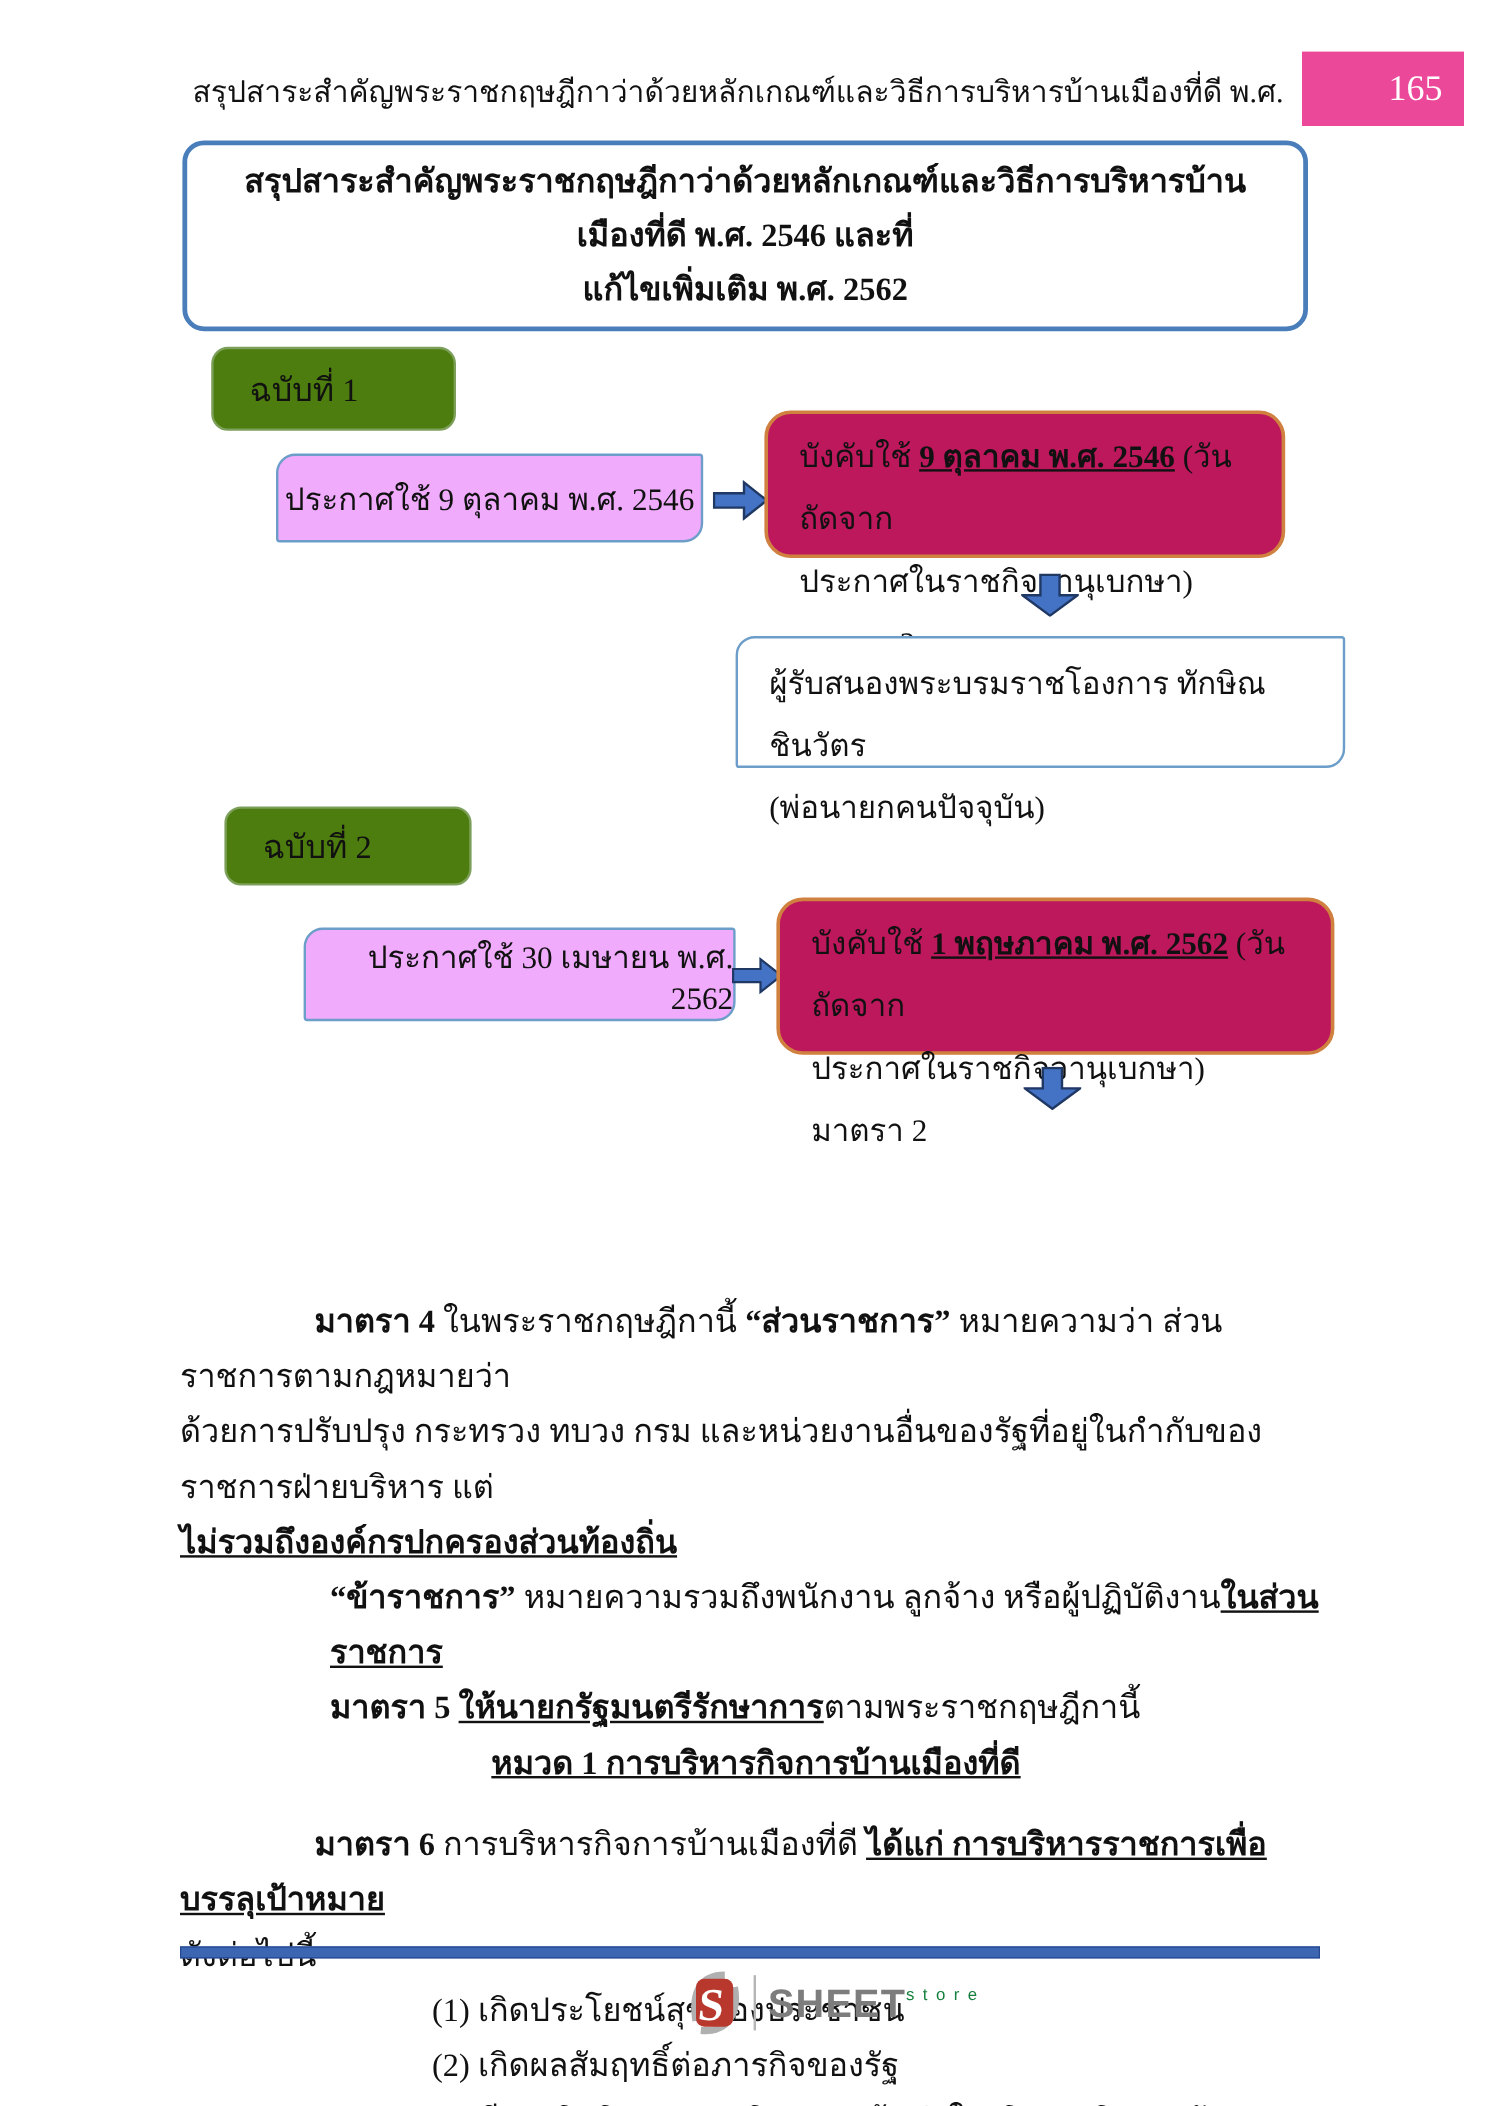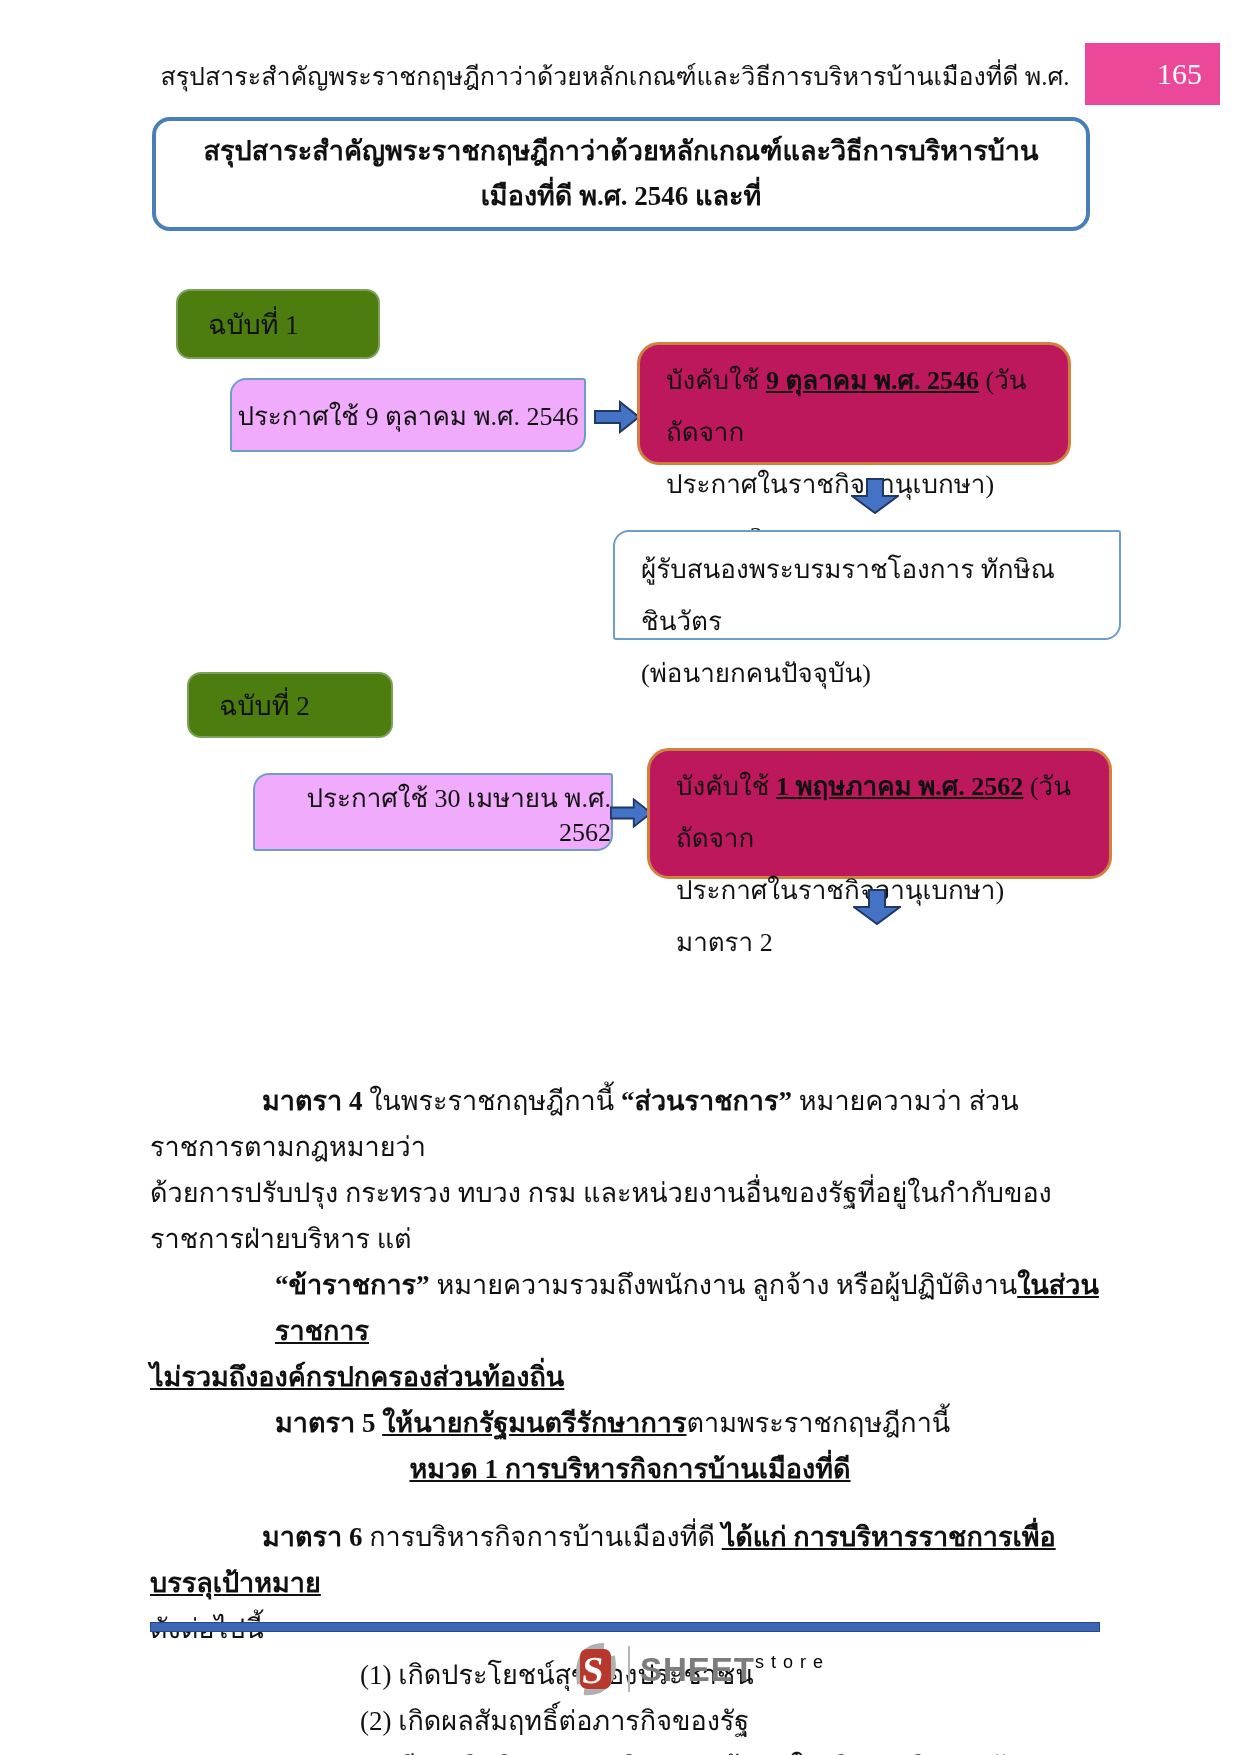--- a/index.html
+++ b/index.html
@@ -45,35 +45,36 @@
   .st-bold-underline{font-weight:bold;text-decoration:underline;}
   
   .footer-bar{position:absolute;left:150px;top:1622px;width:950px;height:10px;
     background:#3c66b1;border:1px solid #24478f;box-sizing:border-box;}
   .logo{position:absolute;left:570px;top:1640px;display:flex;align-items:center;}
   .logo-emblem{width:52px;height:58px;}
   .logo-sep{width:2px;height:46px;background:#b5b5b5;margin:0 10px 0 6px;}
   .logo-words{display:flex;}
   .logo-brand{font-family:"Liberation Sans","DejaVu Sans",sans-serif;font-weight:bold;
     font-size:33px;color:#7d7d7d;letter-spacing:1px;line-height:33px;}
-  .logo-sub{font-family:"Liberation Sans","DejaVu Sans",sans-serif;font-size:18px;
-    color:#000000;letter-spacing:7px;line-height:18px;}
+  .logo-sub{font-family:"Liberation Sans","DejaVu Sans",sans-serif;font-size:14px;
+    color:#15803d;letter-spacing:7px;line-height:18px;}
 </style>
 </head>
 <body>
 
 <div class="page">
 
   <div class="hdr-title">สรุปสาระสำคัญพระราชกฤษฎีกาว่าด้วยหลักเกณฑ์และวิธีการบริหารบ้านเมืองที่ดี พ.ศ.</div>
   <div class="page-num-box">
     <span>165</span>
   </div>
 
   <div class="title-box">
     <div>สรุปสาระสำคัญพระราชกฤษฎีกาว่าด้วยหลักเกณฑ์และวิธีการบริหารบ้านเมืองที่ดี พ.ศ. 2546 และที่</div>
+    <div>แก้ไขเพิ่มเติม พ.ศ. 2562</div>
   </div>
 
   <div class="ver-label" style="left:176px;top:289px;width:204px;height:70px;">
     <span>ฉบับที่ 1</span>
   </div>
 
   <div class="start-box" style="left:230px;top:378px;width:356px;height:74px;">
     <span>ประกาศใช้ 9 ตุลาคม พ.ศ. 2546</span>
   </div>
 
@@ -113,22 +114,22 @@
   </div>
 
   <svg class="arrow" style="left:853px;top:889px;" width="48" height="36" viewBox="0 0 48 36">
     <polygon points="16,1 32,1 32,18 47,18 24,35 1,18 16,18" fill="#4472c4" stroke="#1f3864" stroke-width="2"></polygon>
   </svg>
 
 
   <div class="body-text" id="body-text">
       <div class="bl ind1"><span class="st-bold">มาตรา 4</span><span> ในพระราชกฤษฎีกานี้ </span><span class="st-bold">“ส่วนราชการ”</span><span> หมายความว่า ส่วนราชการตามกฎหมายว่า</span></div>
       <div class="bl"><span>ด้วยการปรับปรุง กระทรวง ทบวง กรม และหน่วยงานอื่นของรัฐที่อยู่ในกำกับของราชการฝ่ายบริหาร แต่</span></div>
+      <div class="bl"><span class="st-bold-underline">ไม่รวมถึงองค์กรปกครองส่วนท้องถิ่น</span></div>
       <div class="bl ind2"><span class="st-bold">“ข้าราชการ”</span><span> หมายความรวมถึงพนักงาน ลูกจ้าง หรือผู้ปฏิบัติงาน</span><span class="st-bold-underline">ในส่วนราชการ</span></div>
-      <div class="bl"><span class="st-bold-underline">ไม่รวมถึงองค์กรปกครองส่วนท้องถิ่น</span></div>
       <div class="bl ind2"><span class="st-bold">มาตรา 5 </span><span class="st-bold-underline">ให้นายกรัฐมนตรีรักษาการ</span><span>ตามพระราชกฤษฎีกานี้</span></div>
       <div class="bl ctr"><span class="st-bold-underline">หมวด 1 การบริหารกิจการบ้านเมืองที่ดี</span></div>
       <div class="bl ind1 gap-top"><span class="st-bold">มาตรา 6</span><span> การบริหารกิจการบ้านเมืองที่ดี  </span><span class="st-bold-underline">ได้แก่ การบริหารราชการเพื่อบรรลุเป้าหมาย</span></div>
       <div class="bl"><span>ดังต่อไปนี้</span></div>
       <div class="bl list"><span>(1) เกิดประโยชน์สุขของประชาชน</span></div>
       <div class="bl list"><span>(2) เกิดผลสัมฤทธิ์ต่อภารกิจของรัฐ</span></div>
       <div class="bl list"><span>(3) มีประสิทธิภาพและเกิดความคุ้มค่าในเชิงภารกิจของรัฐ</span></div>
     </div>
 
   <div class="footer-bar"></div>

